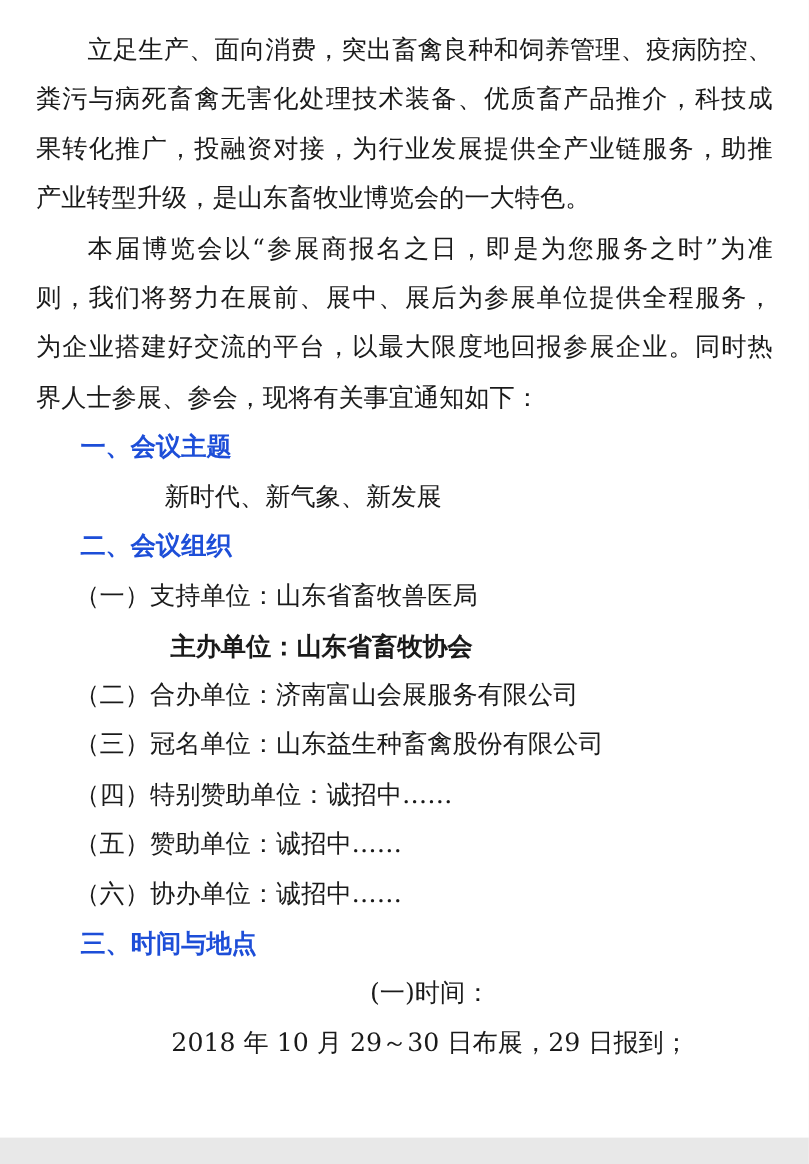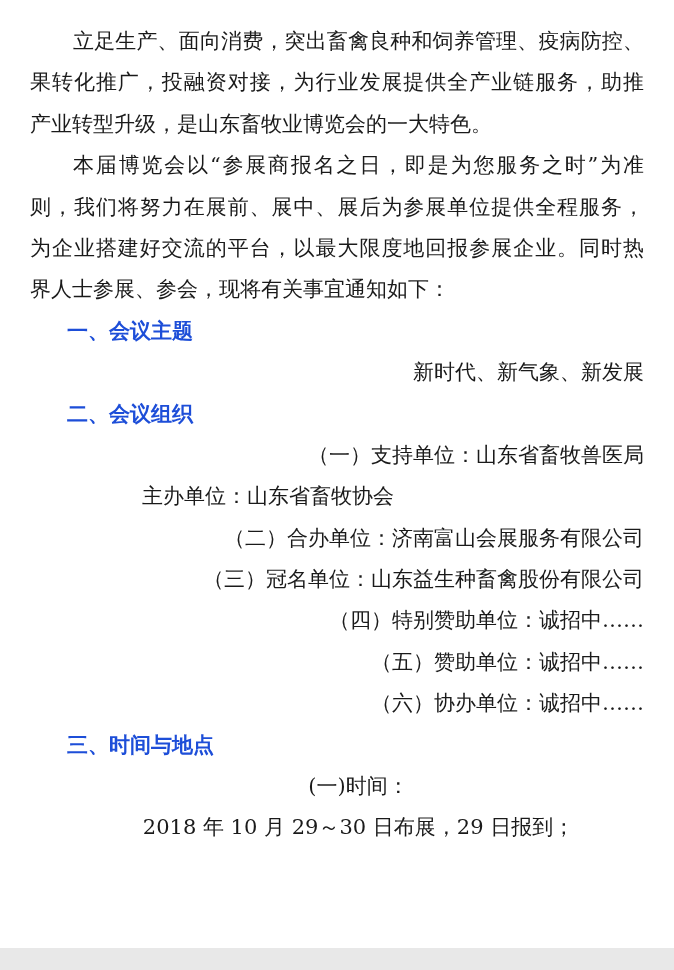--- a/index.html
+++ b/index.html
@@ -23,37 +23,38 @@
     color: #1a1a1a;
     overflow: hidden;
     text-align: left;
   }
   
   .fill {
     text-align: justify;
     text-align-last: justify;
   }
   .ind-para  { padding-left: 43px; text-align: center;  }  
-  .ind-item  { padding-left: 32px; text-align: right;  }  
+  .ind-item  { padding-left: 32px;  }  
   .ind-head  { padding-left: 37px;  }  
-  .ind-sub   { padding-left: 107px; text-align: right; }  
-  .ind-sub2  { padding-left: 112px; }  
+  .ind-sub   { padding-left: 107px; }  
+  .ind-sub2  { padding-left: 112px; font-weight: bold; }  
   .heading {
     font-family: "DejaVu Sans", "Liberation Sans", sans-serif;
     font-weight: bold;
     color: #1d4ed8;
   }
 </style>
 </head>
 <body>
 
 <div class="page">
   <div class="content">
 
     <div class="line ind-para fill">立足生产、面向消费，突出畜禽良种和饲养管理、疫病防控、</div>
+    <div class="line fill">粪污与病死畜禽无害化处理技术装备、优质畜产品推介，科技成</div>
     <div class="line fill">果转化推广，投融资对接，为行业发展提供全产业链服务，助推</div>
     <div class="line">产业转型升级，是山东畜牧业博览会的一大特色。</div>
 
     <div class="line ind-para fill">本届博览会以“参展商报名之日，即是为您服务之时”为准</div>
     <div class="line fill">则，我们将努力在展前、展中、展后为参展单位提供全程服务，</div>
     <div class="line fill">为企业搭建好交流的平台，以最大限度地回报参展企业。同时热</div>
     <div class="line">界人士参展、参会，现将有关事宜通知如下：</div>
 
     <div class="line ind-head heading">一、会议主题</div>
     <div class="line ind-sub">新时代、新气象、新发展</div>

